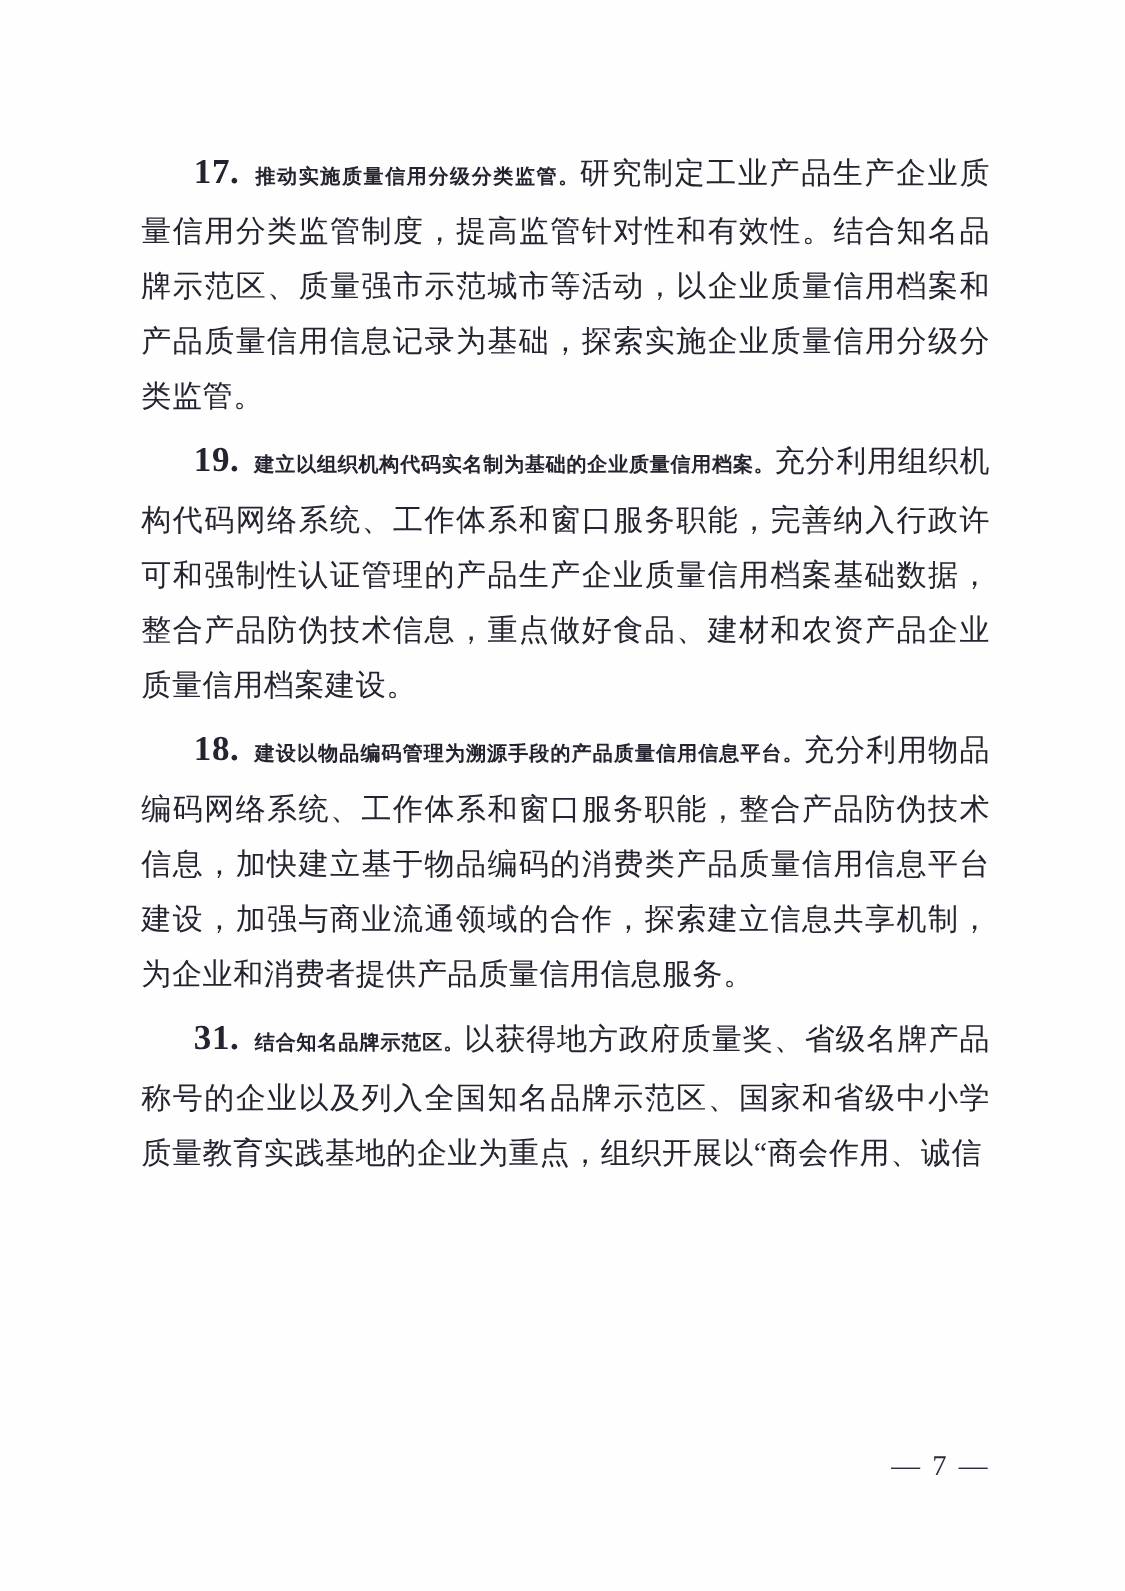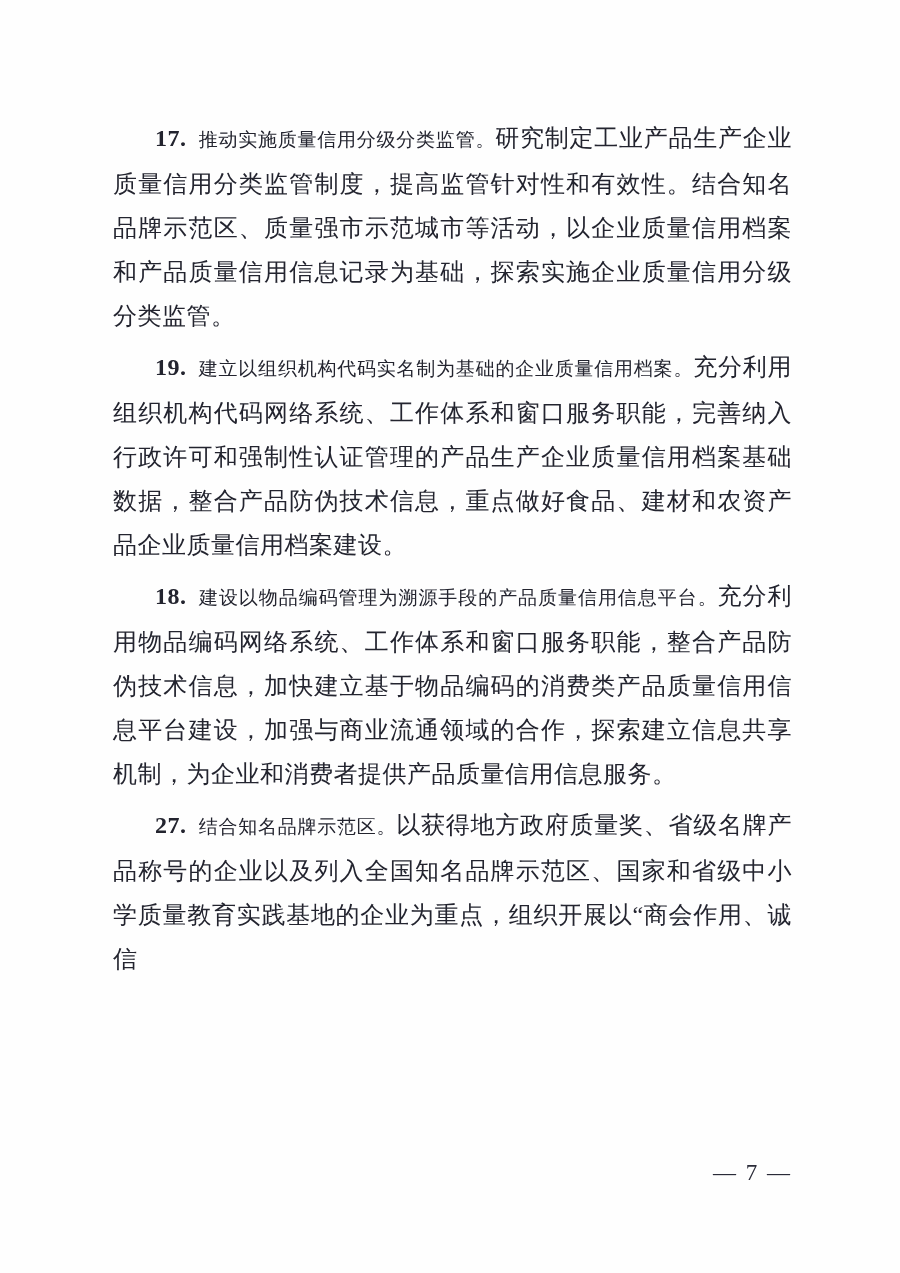--- a/index.html
+++ b/index.html
@@ -30,26 +30,26 @@
     line-height: 44px;
     text-align: justify;
     text-indent: 42px;
     letter-spacing: 0.5px;
   }
   .para:first-child {
     margin-top: 0;
   }
   .para-num {
     font-weight: bold;
-    font-size: 24px;
+    font-size: 28px;
     margin-right: 12px;
   }
   .para-heading {
-    font-weight: normal;
-    font-size: 19px;
+    font-weight: bold;
+    font-size: 16px;
   }
   .para-body {
     font-weight: normal;
   }
   .footer {
     position: absolute;
     left: 113px;
     top: 1158px;
     width: 679px;
     text-align: right;
@@ -73,19 +73,19 @@
     <p class="para">
       <span class="para-num">19.</span><span class="para-heading">建立以组织机构代码实名制为基础的企业质量信用档案。</span><span class="para-body">充分利用组织机构代码网络系统、工作体系和窗口服务职能，完善纳入行政许可和强制性认证管理的产品生产企业质量信用档案基础数据，整合产品防伪技术信息，重点做好食品、建材和农资产品企业质量信用档案建设。</span>
     </p>
 
     <p class="para">
       <span class="para-num">18.</span><span class="para-heading">建设以物品编码管理为溯源手段的产品质量信用信息平台。</span><span class="para-body">充分利用物品编码网络系统、工作体系和窗口服务职能，整合产品防伪技术信息，加快建立基于物品编码的消费类产品质量信用信息平台建设，加强与商业流通领域的合作，探索建立信息共享机制，为企业和消费者提供产品质量信用信息服务。</span>
     </p>
 
 
     <p class="para">
-      <span class="para-num">27.</span><span class="para-heading">结合知名品牌示范区。</span><span class="para-body">以获得地方政府质量奖、省级名牌产品称号的企业以及列入全国知名品牌示范区、国家和省级中小学质量教育实践基地的企业为重点，组织开展以“商会作用、诚信</span>
+      <span class="para-num">31.</span><span class="para-heading">结合知名品牌示范区。</span><span class="para-body">以获得地方政府质量奖、省级名牌产品称号的企业以及列入全国知名品牌示范区、国家和省级中小学质量教育实践基地的企业为重点，组织开展以“商会作用、诚信</span>
     </p>
 
   </div>
 
   <div class="footer">— 7 —</div>
 </div>
 
 </body></html>

